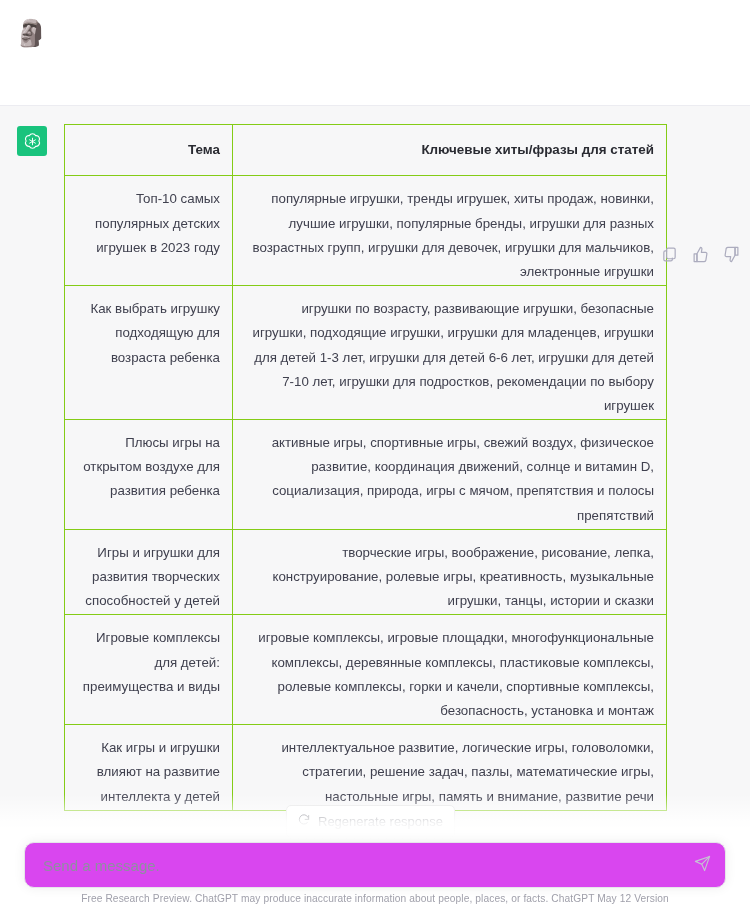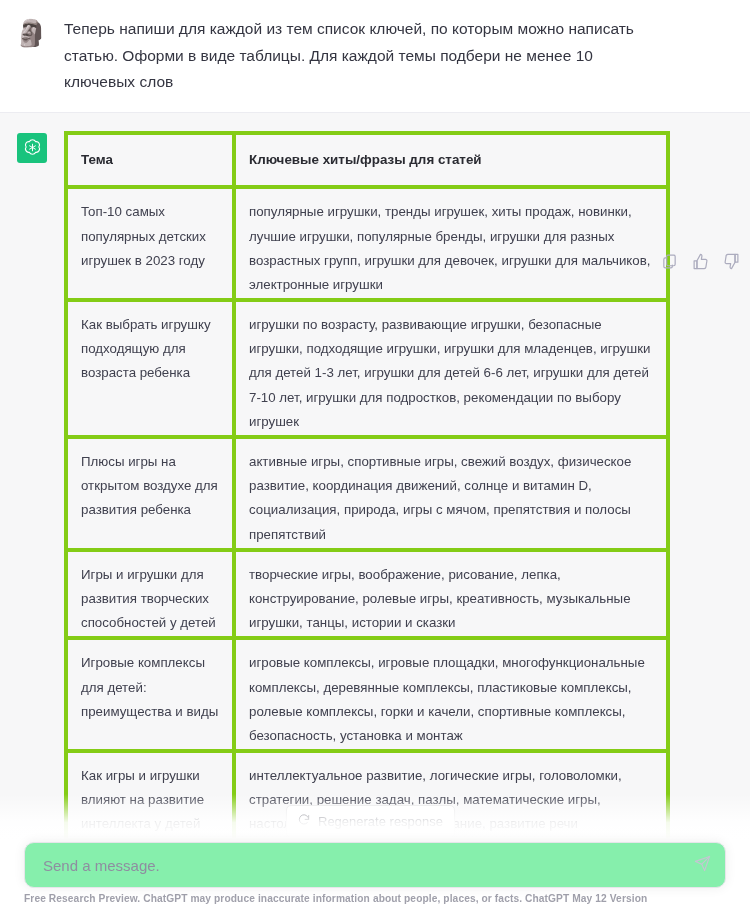--- a/index.html
+++ b/index.html
@@ -116,22 +116,22 @@
 
   table {
     border-collapse: collapse;
     width: 602px;
     table-layout: fixed;
     font-size: 13.3px;
     background: #ffffff00;
   }
 
   th, td {
-    border: 4px solid #84cc16;
-    text-align: left;
+    border: 1px solid #84cc16;
+    text-align: right;
     vertical-align: top;
     padding: 11px 12px 1px 13px;
     line-height: 1.82;
     color: #40414f;
     word-wrap: break-word;
   }
 
   th {
     font-weight: 700;
     padding-top: 13px;
@@ -194,21 +194,21 @@
     background: linear-gradient(to bottom, rgba(255,255,255,0) 0%, rgba(255,255,255,0.92) 62%, #ffffff 100%);
     pointer-events: none;
   }
 
   .composer-box {
     position: relative;
     margin-top: 2px;
     height: 46px;
     border: 1px solid #e6e6ea;
     border-radius: 10px;
-    background: #86efac;
+    background: #d946ef;
     box-shadow: 0 0 12px rgba(0,0,0,0.07);
     display: flex;
     align-items: center;
     padding: 0 44px 0 18px;
   }
 
   .composer-input {
     border: none;
     outline: none;
     width: 100%;
@@ -237,38 +237,36 @@
     width: 17px;
     height: 17px;
     stroke: #c5c5d2;
     fill: none;
     stroke-width: 1.6;
     stroke-linecap: round;
     stroke-linejoin: round;
   }
 
   .footer-note {
+    text-align: center;
     font-size: 10.2px;
     color: #a0a0ab;
     margin-top: 5px;
-    font-weight: 700;
+    font-weight: 400;
     letter-spacing: 0.01em;
   }
 </style>
 </head>
 <body>
 
 <div id="conversation">
 
   <div class="msg msg-user">
     <div class="avatar-col">
       <div class="avatar avatar-user">🗿</div>
-    </div>
-    <div class="content-col">
-      <div class="user-text">Теперь напиши для каждой из тем список ключей, по которым можно написать статью. Оформи в виде таблицы. Для каждой темы подбери не менее 10 ключевых слов</div>
     </div>
   </div>
 
   <div class="msg msg-assistant">
     <div class="avatar-col">
       <div class="avatar avatar-assistant">
         <svg viewBox="0 0 24 24" width="21" height="21" aria-hidden="true">
           <path d="M12 3.2c-1.6 0-3 .9-3.7 2.2-1.5-.2-3 .5-3.8 1.8-.8 1.4-.7 3 .2 4.2-.9 1.2-1 2.9-.2 4.2.8 1.4 2.3 2.1 3.8 1.9.7 1.3 2.1 2.2 3.7 2.2s3-.9 3.7-2.2c1.5.2 3-.5 3.8-1.9.8-1.3.7-3-.2-4.2.9-1.2 1-2.8.2-4.2-.8-1.3-2.3-2-3.8-1.8C15 4.1 13.6 3.2 12 3.2z" fill="none" stroke="#ffffff" stroke-width="1.3"></path>
           <path d="M12 8.2v7.6M8.7 10.1l6.6 3.8M15.3 10.1l-6.6 3.8" fill="none" stroke="#ffffff" stroke-width="1.1" stroke-linecap="round"></path>
         </svg>

